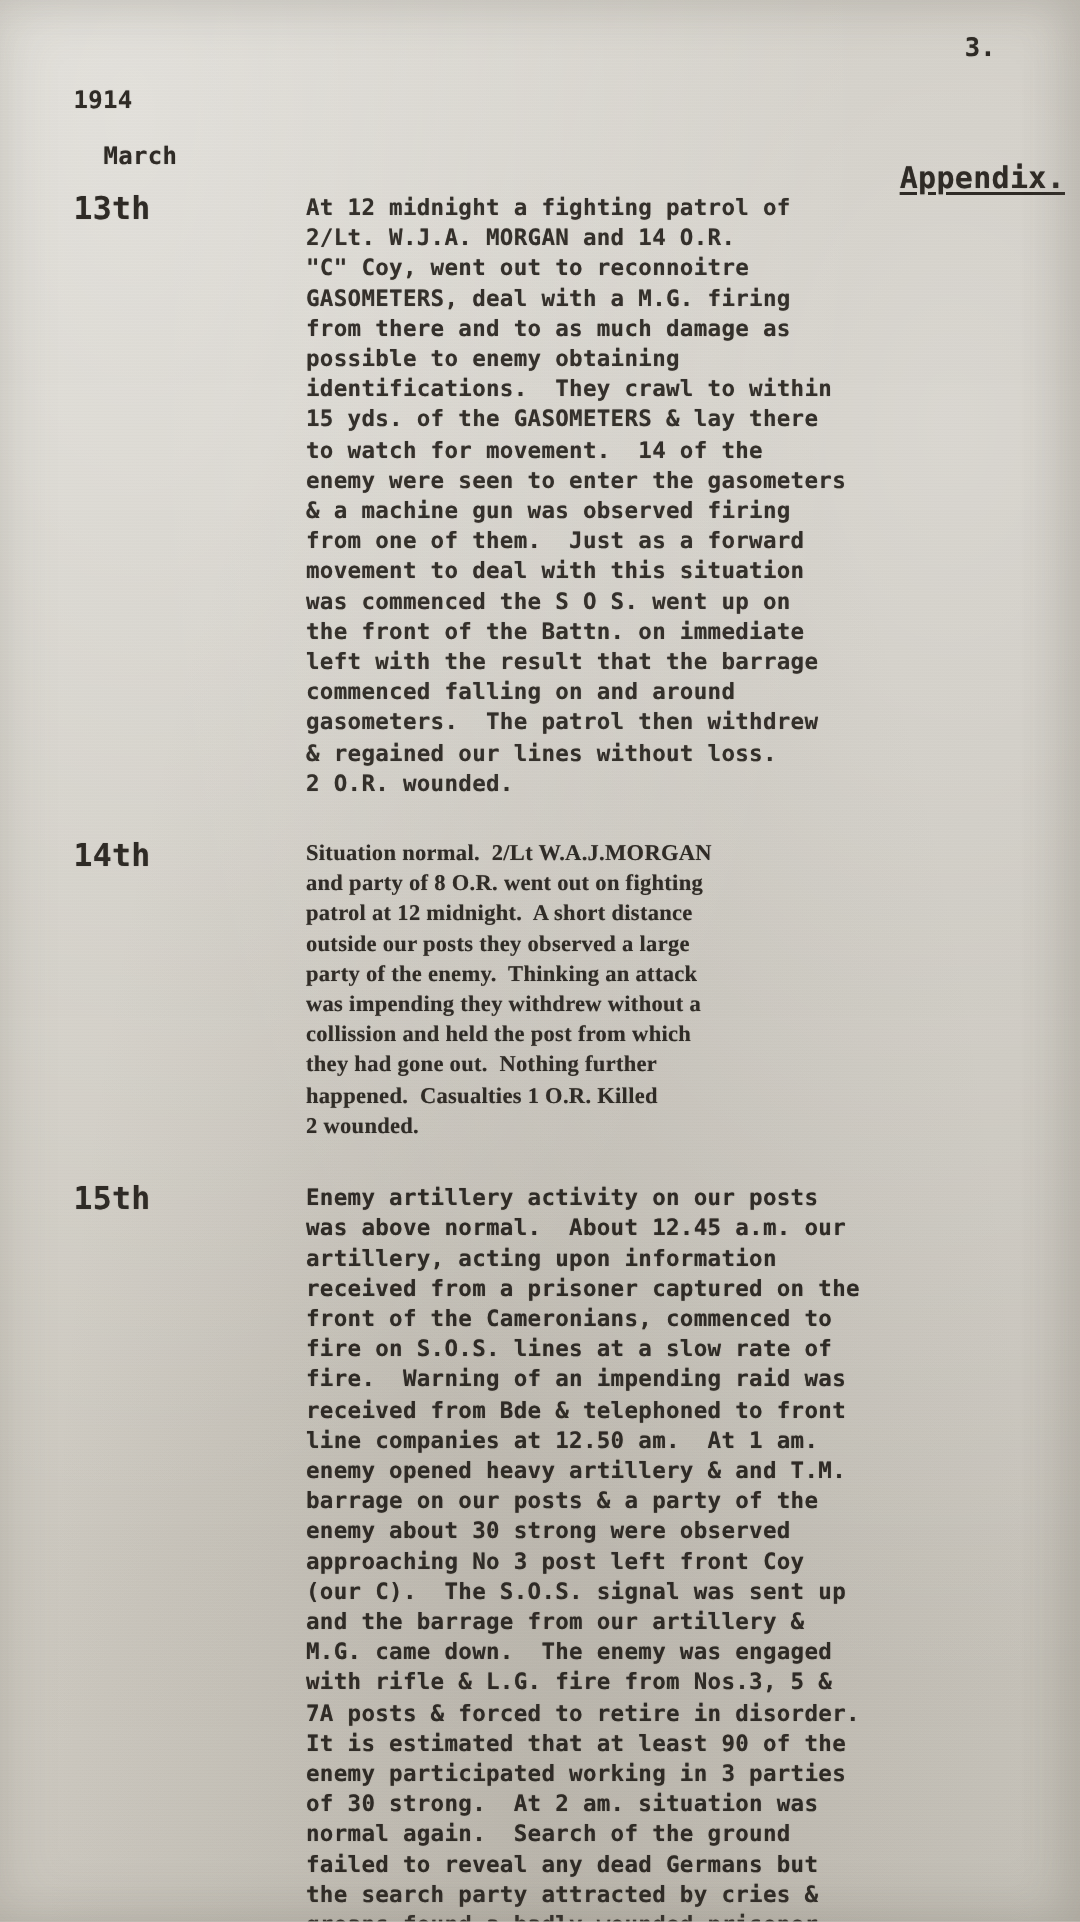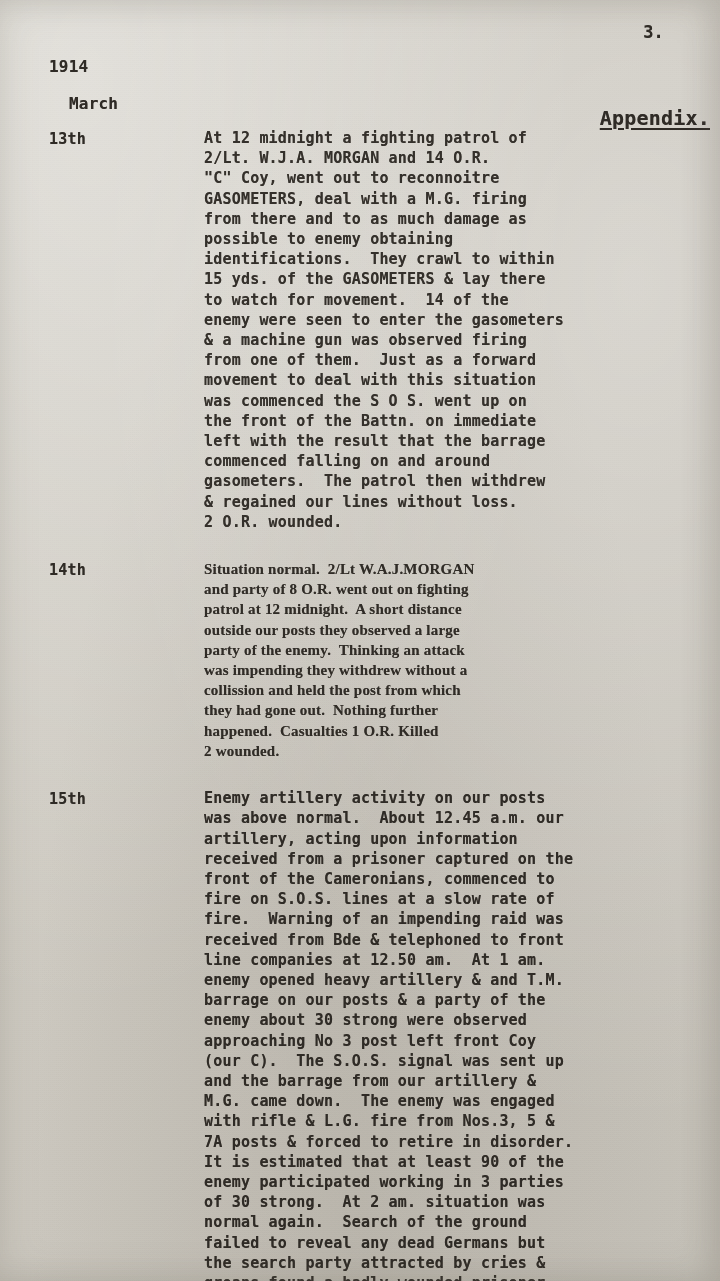--- a/index.html
+++ b/index.html
@@ -84,21 +84,21 @@
     right: 20px;
   }
   .entry {
     position: relative;
     display: flex;
     align-items: flex-start;
     margin-bottom: 27px;
   }
   .entry-date {
     flex: 0 0 116px;
-    font-size: 15px;
+    font-size: 21px;
     line-height: 20.2px;
     padding-top: 1px;
   }
   .entry-body {
     flex: 1 1 auto;
     font-size: 15px;
     line-height: 20.2px;
     white-space: pre-wrap;
     max-width: 460px;
     margin-left: 39px;

